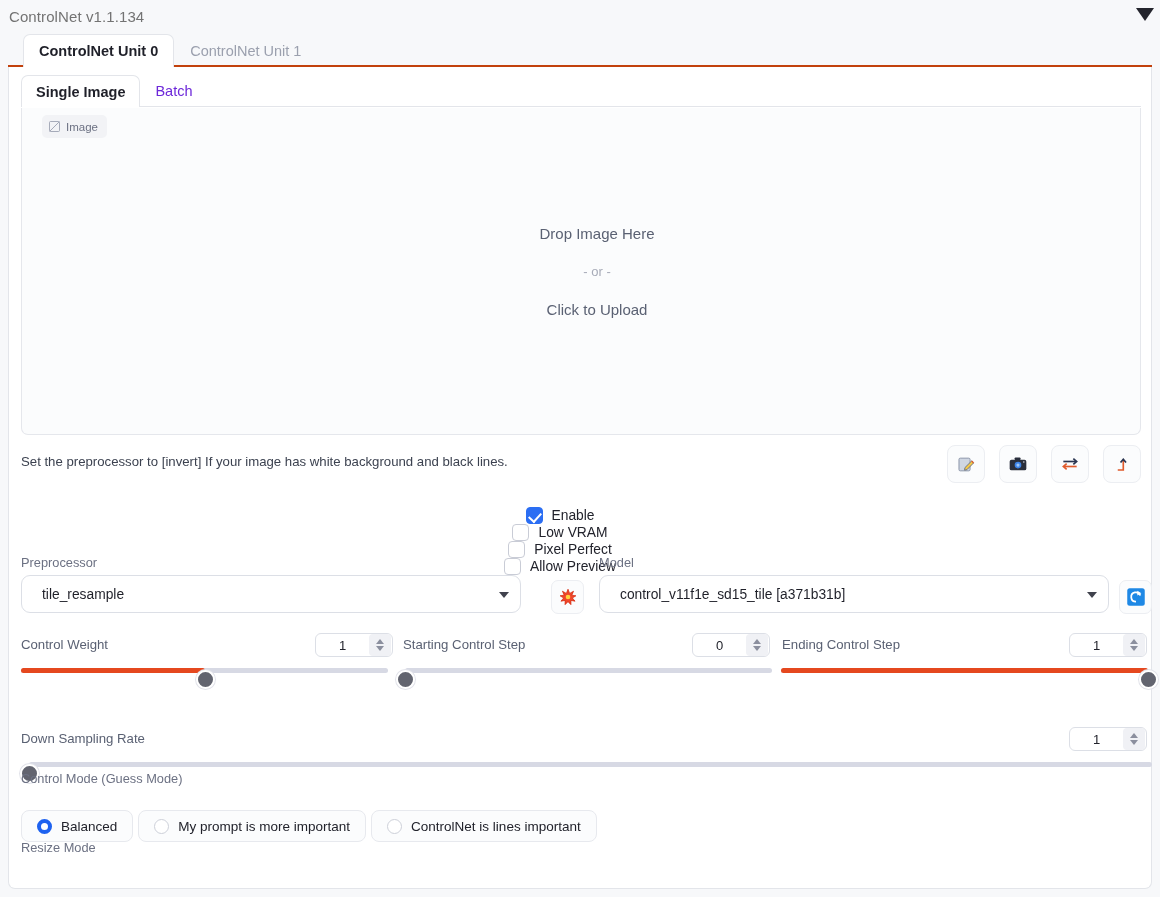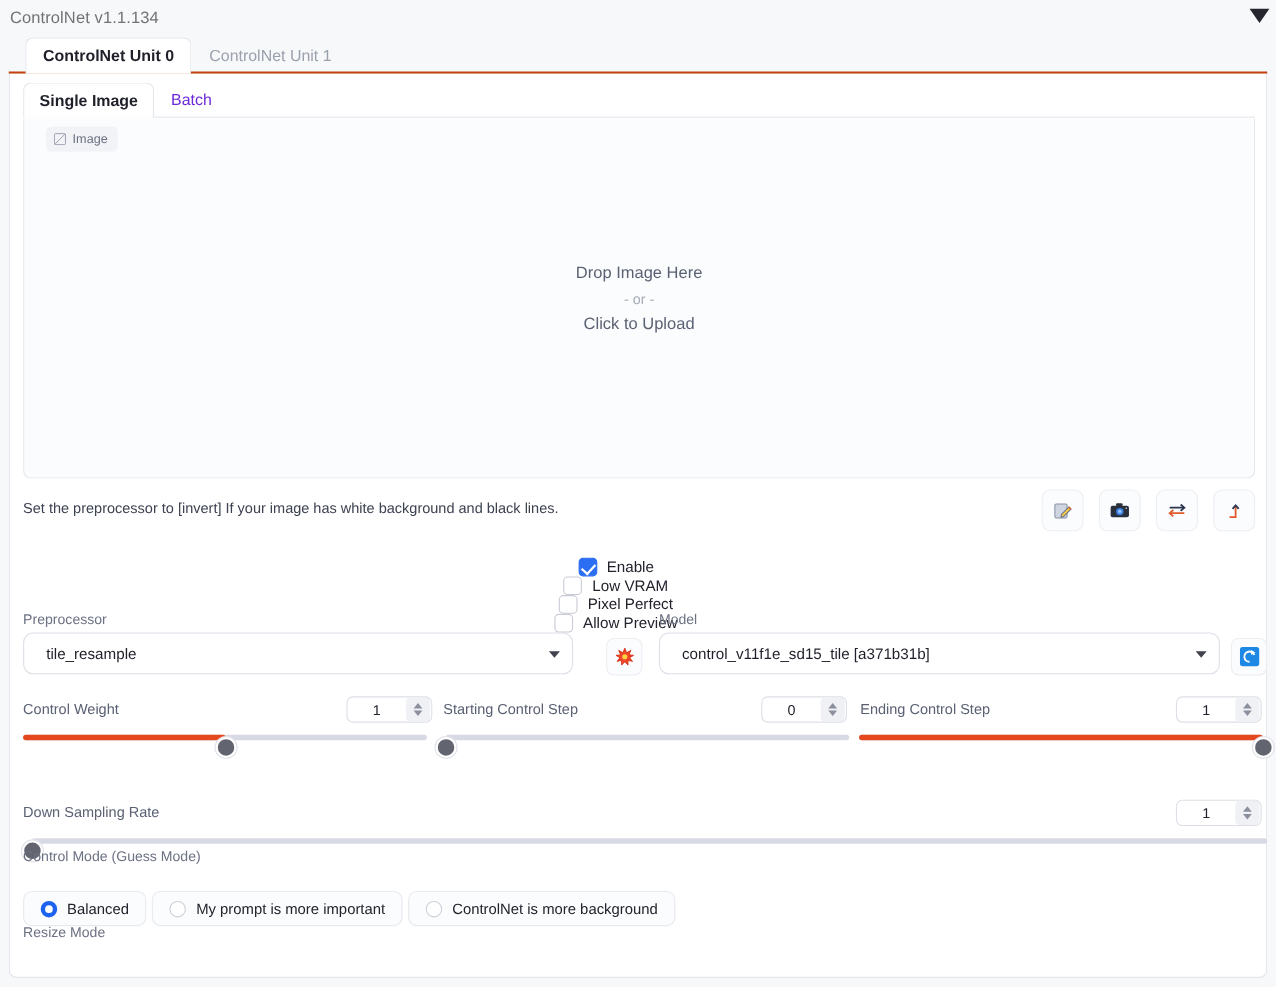--- a/index.html
+++ b/index.html
@@ -117,25 +117,25 @@
     height: 23px;
     padding: 0 9px 0 7px;
     display: flex; align-items: center; gap: 6px;
     background: #f2f3f6;
     border-radius: 5px;
     font-size: 11.5px;
     color: #6c7183;
   }
   .img-chip .gicon { display: flex; }
   .dropzone {
-    position: absolute; left: 0; top: 0;
+    position: absolute; left: 16px; top: 0;
     width: 100%; height: 100%;
     display: flex; flex-direction: column;
     align-items: center; justify-content: center;
-    gap: 7px;
+    gap: 22px;
     cursor: pointer;
   }
   .dz-line { font-size: 15px; color: #5a6173; }
   .dz-or { font-size: 13px; color: #a7abb8; }
 
   
   .hint-row {
     position: absolute; left: 12px; top: 378px;
     width: 1120px; height: 48px;
   }
@@ -524,21 +524,21 @@
         <div class="pill">
           <span class="radio on"></span>
           <span>Balanced</span>
         </div>
         <div class="pill">
           <span class="radio"></span>
           <span>My prompt is more important</span>
         </div>
         <div class="pill">
           <span class="radio"></span>
-          <span>ControlNet is more background</span>
+          <span>ControlNet is lines important</span>
         </div>
       </div>
     </div>
 
     <div class="radio-group-block" style="top:773px;">
       <div class="field-label">Resize Mode</div>
     </div>
 
   </div>
 </div>

